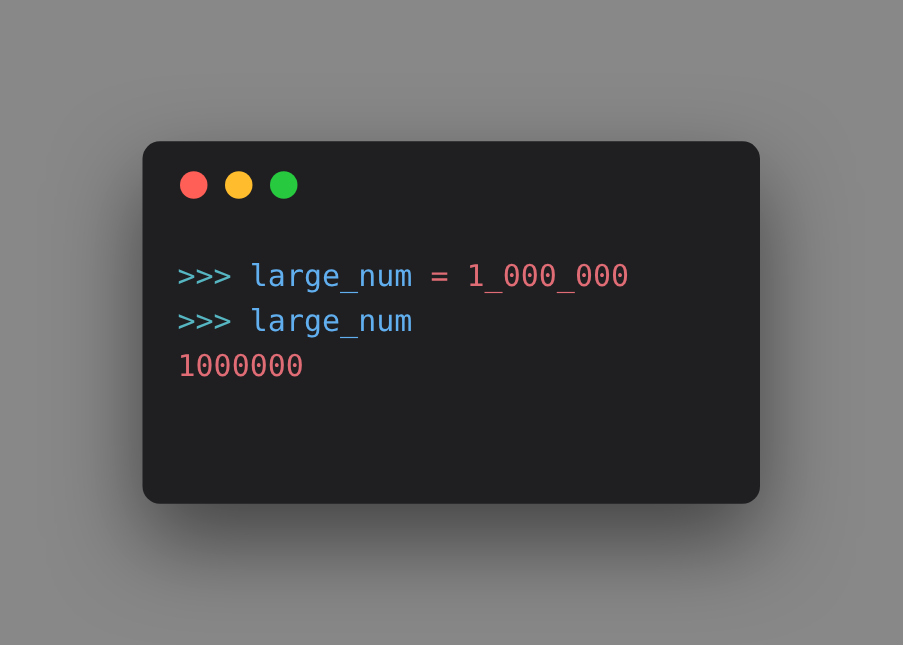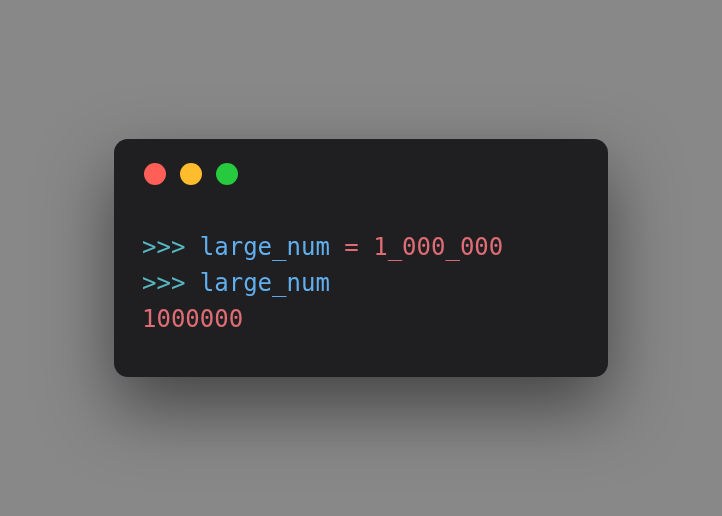--- a/index.html
+++ b/index.html
@@ -11,21 +11,21 @@
       width: 722px;
       height: 516px;
       background: #888888;
       display: flex;
       align-items: center;
       justify-content: center;
       font-family: "SF Mono", "Monaco", "Menlo", "Consolas", monospace;
     }
     .terminal-window {
       width: 494px;
-      height: 238px;
+      height: 290px;
       background: #1f1f22;
       border-radius: 14px;
       box-shadow: 0 30px 70px rgba(0,0,0,0.5);
       padding: 24px 28px;
       position: relative;
     }
     .traffic-lights {
       display: flex;
       gap: 14px;
       margin-bottom: 44px;

